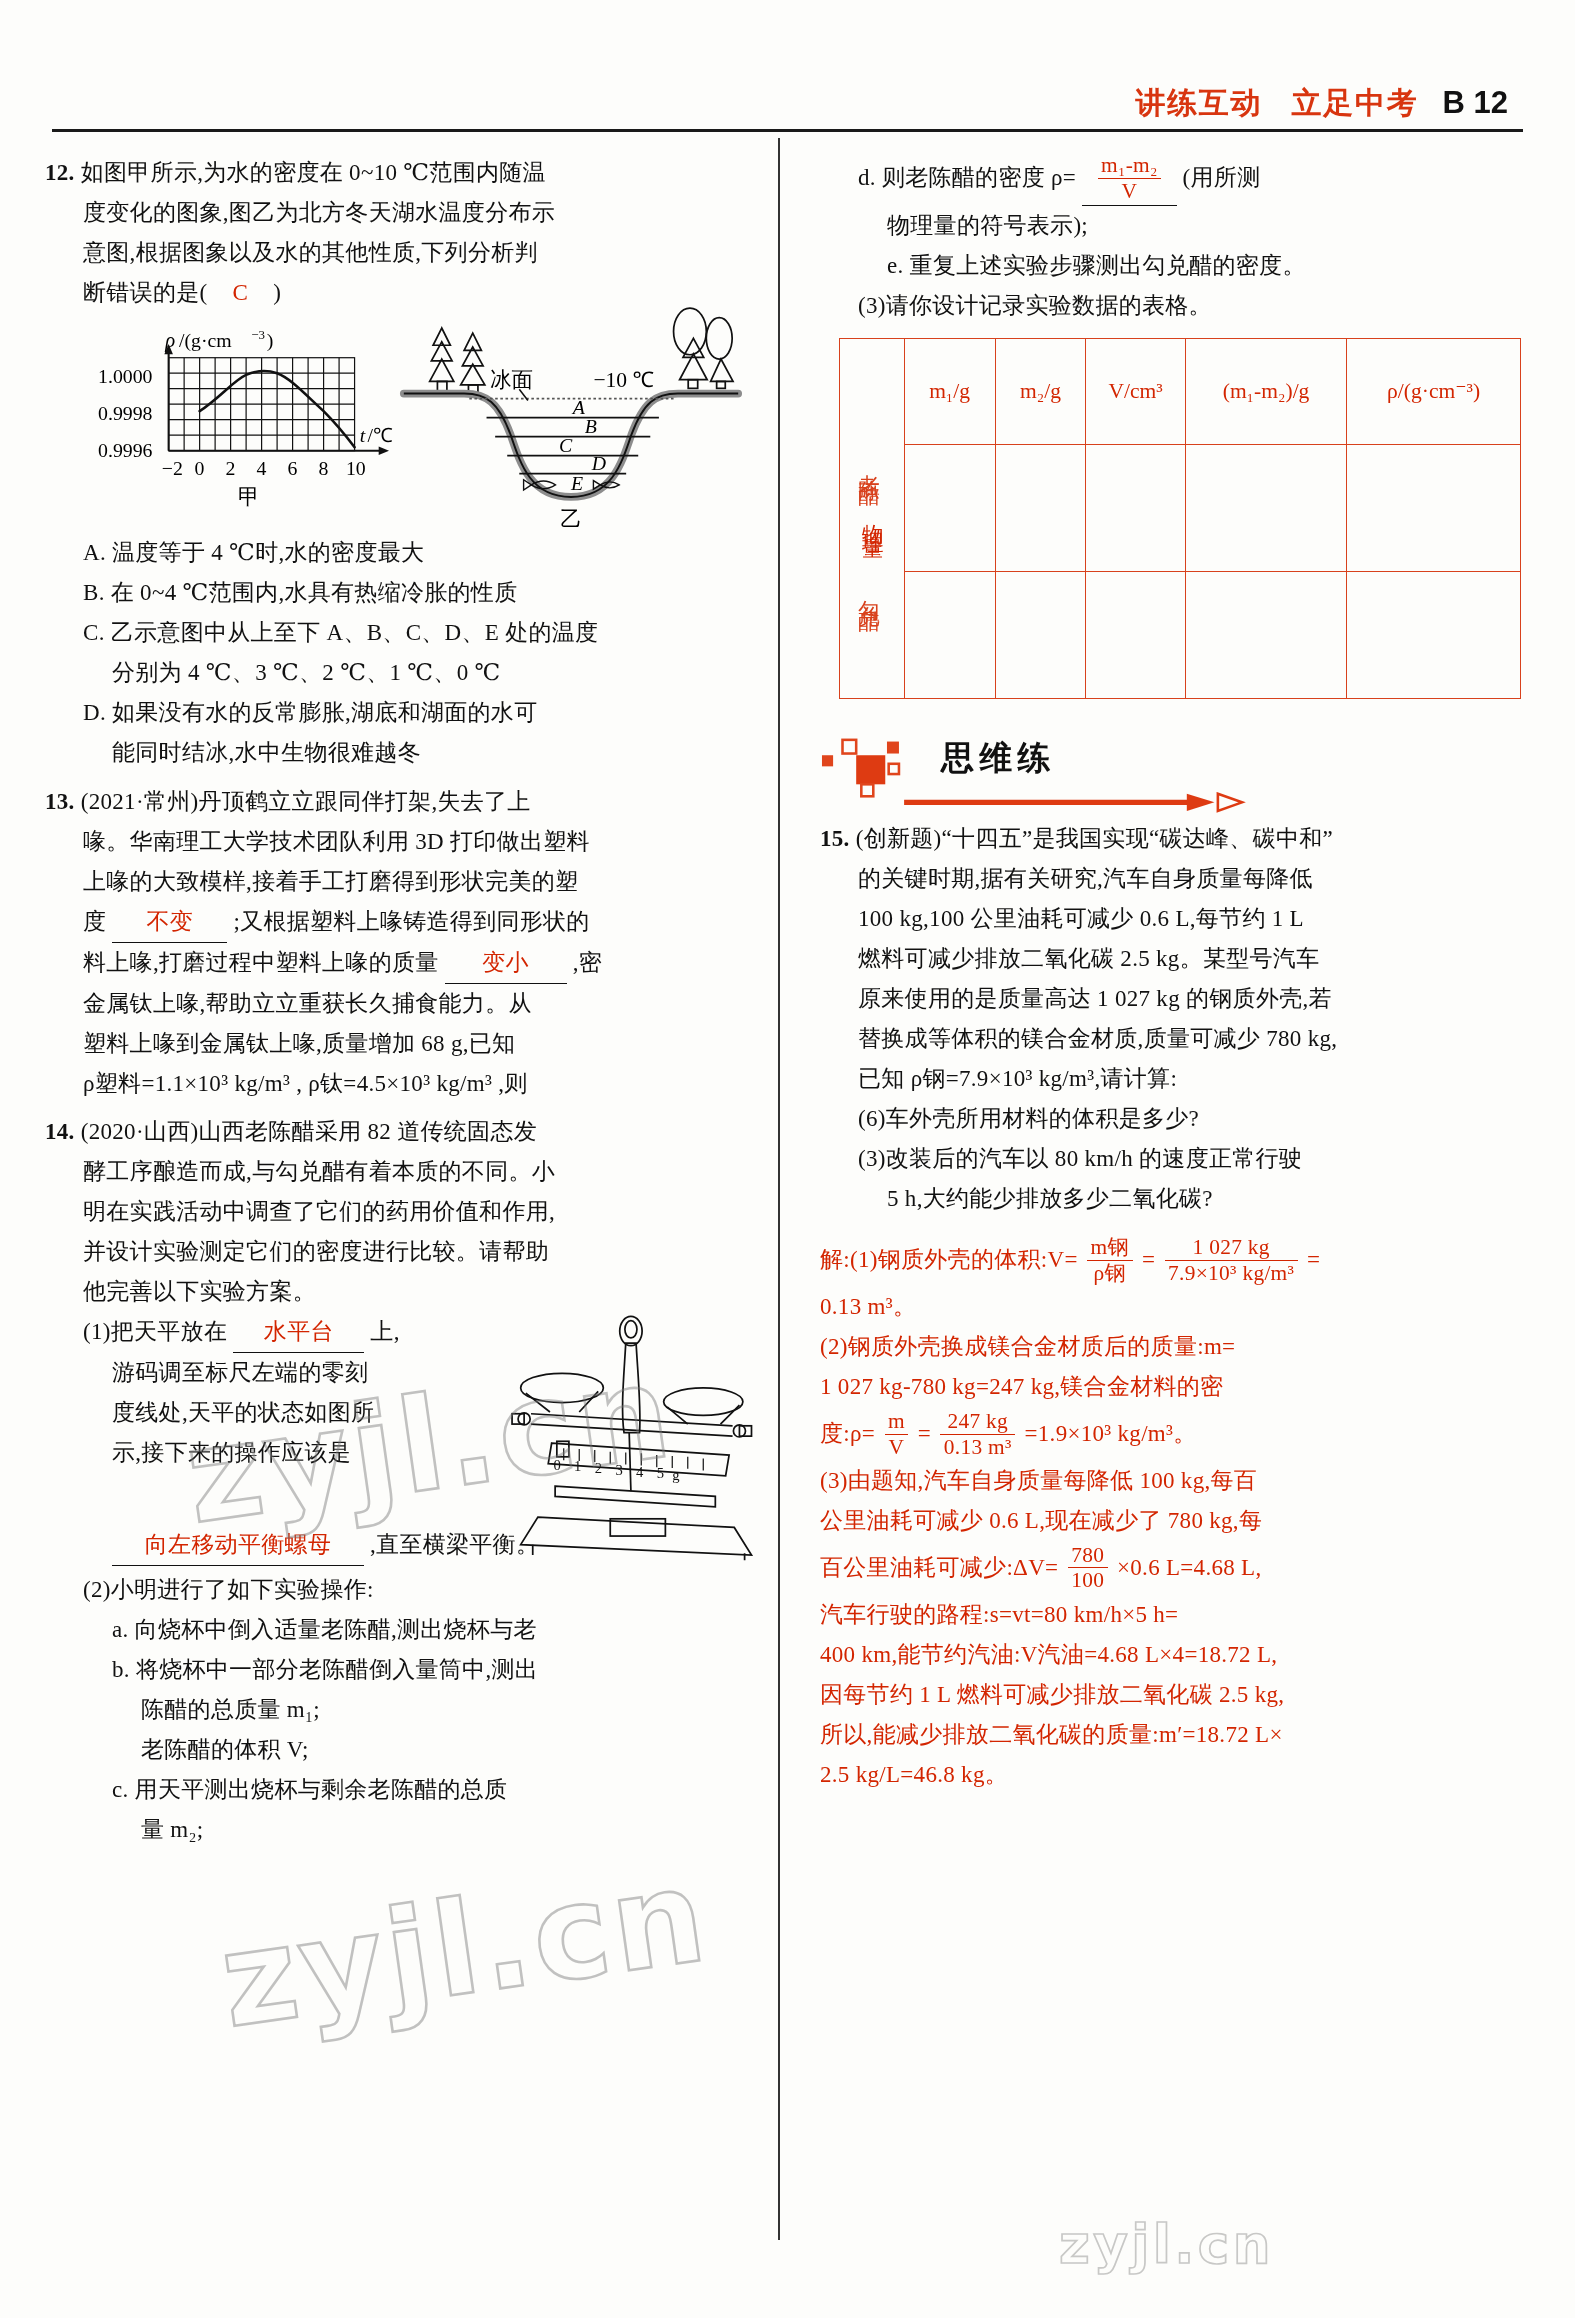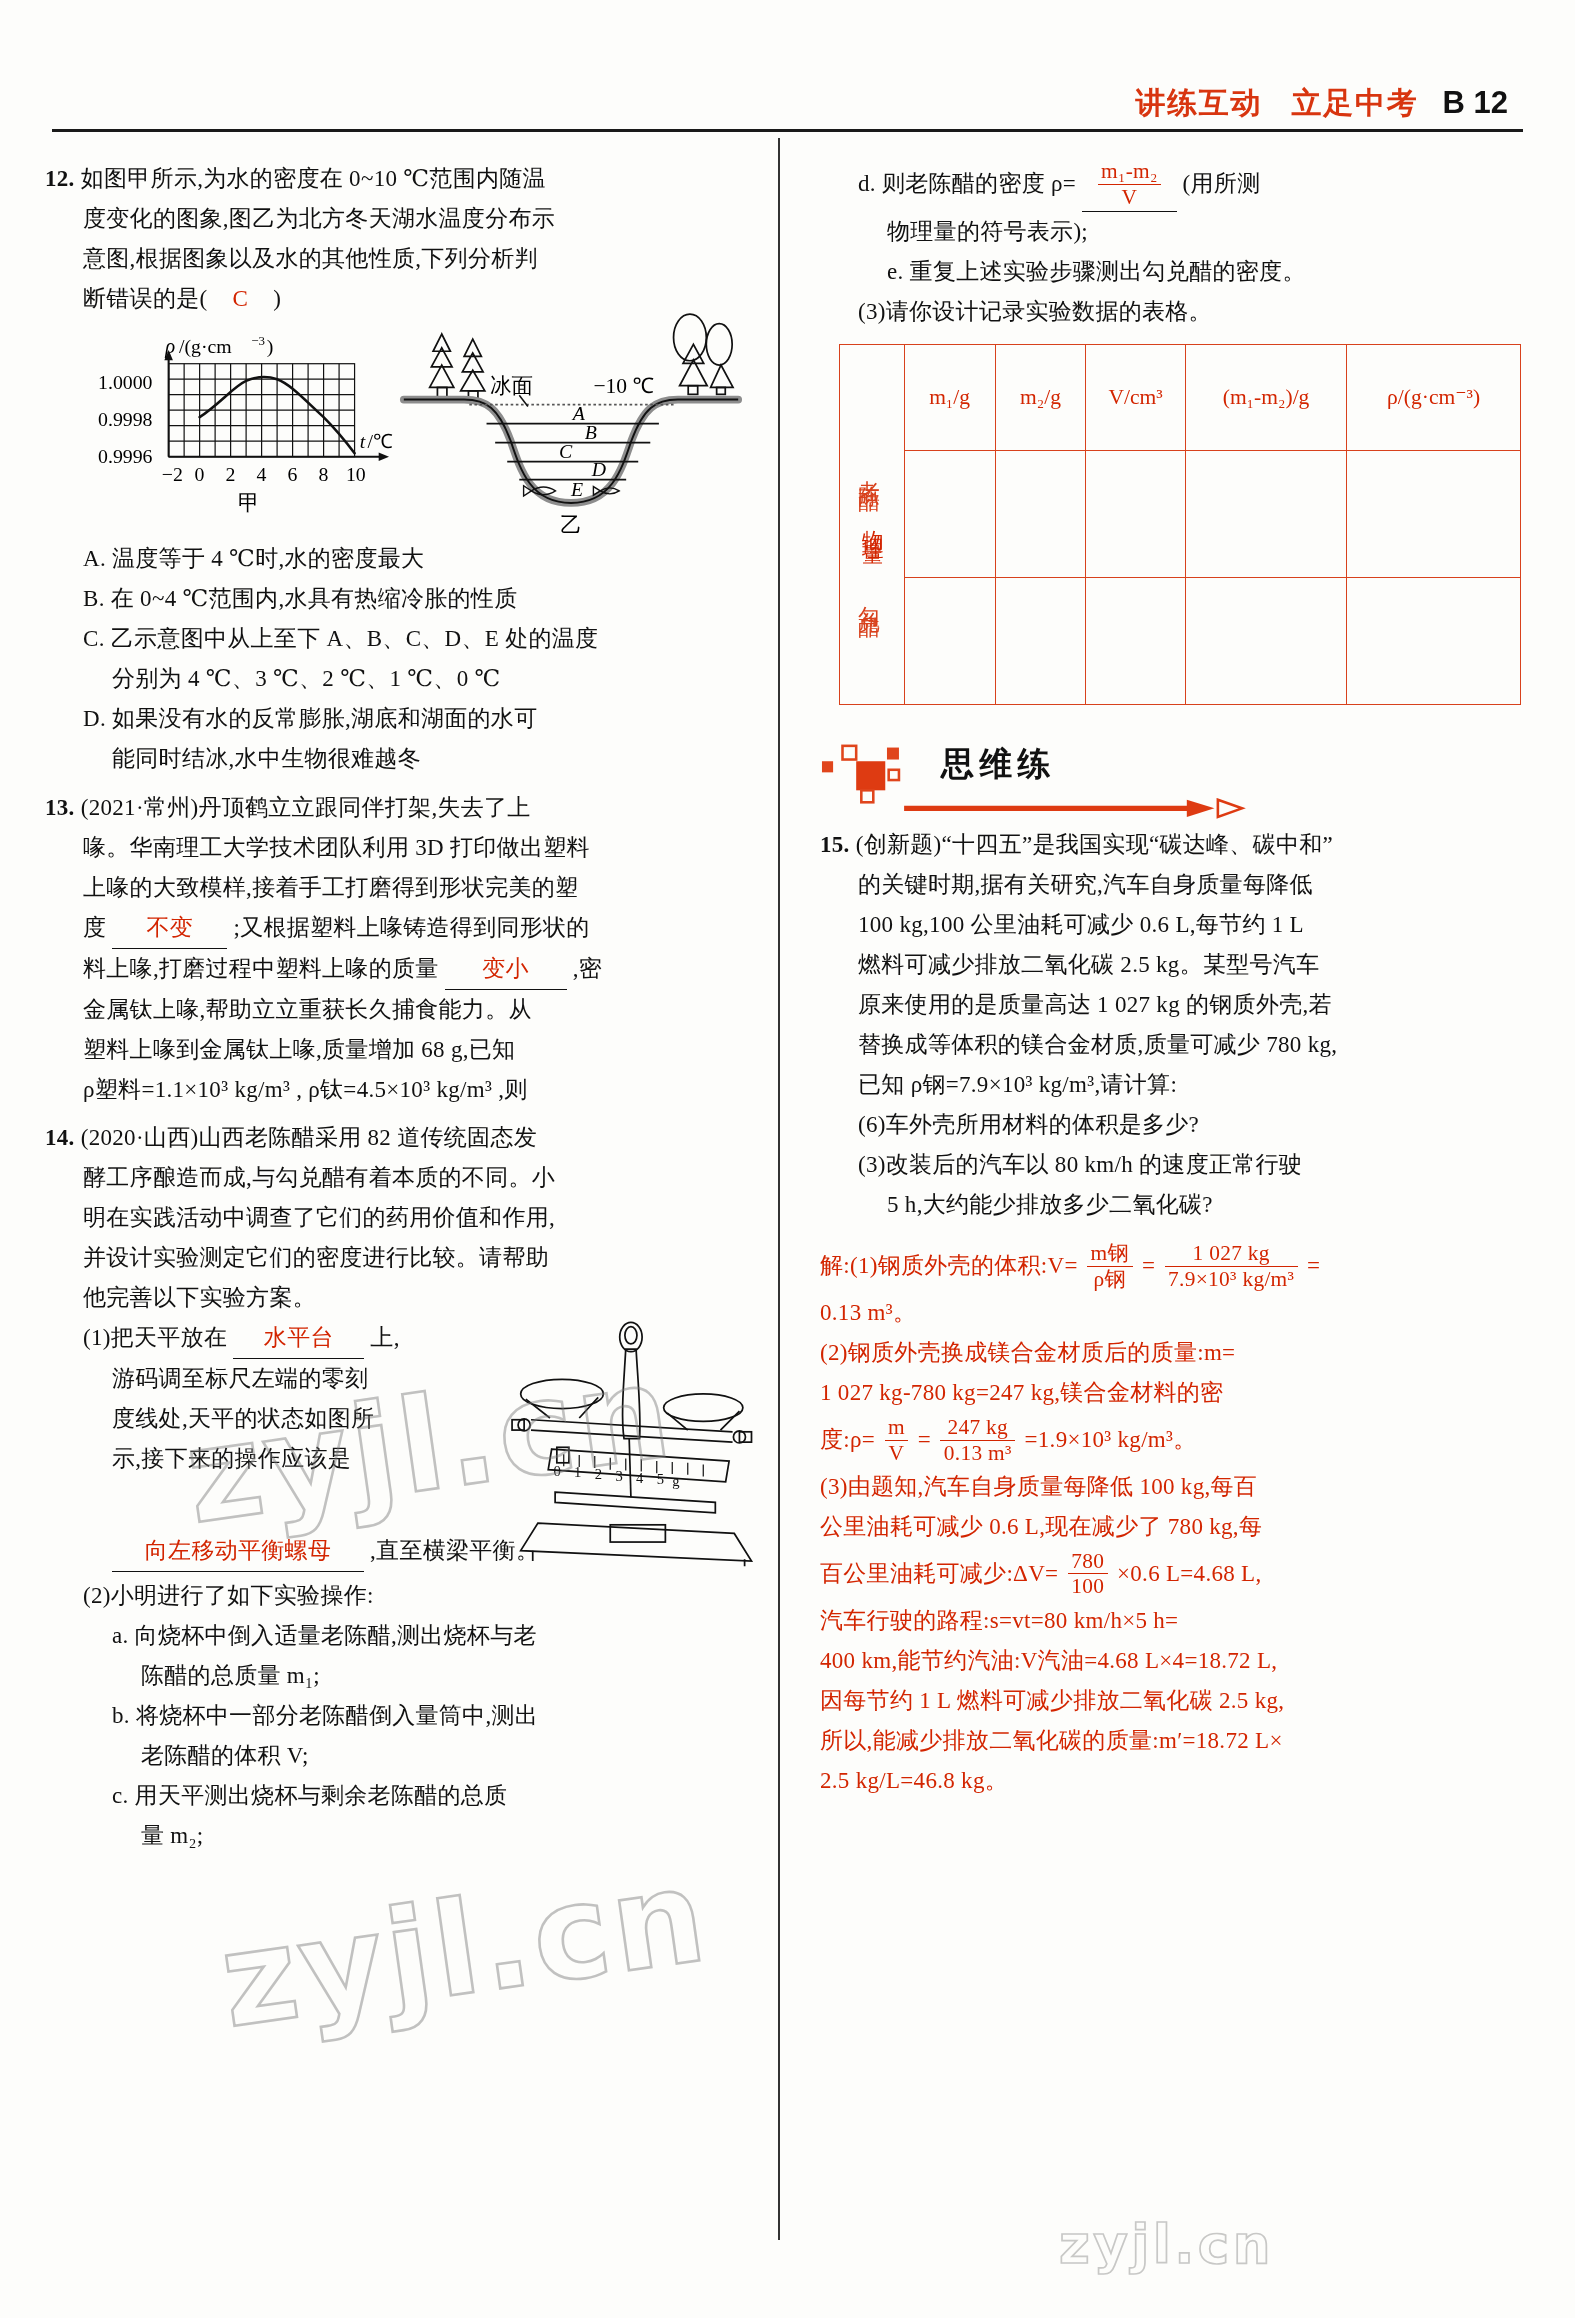--- a/index.html
+++ b/index.html
@@ -25,21 +25,21 @@
   .header .gap{display:inline-block;width:22.4px;}
   .header .code{
     color:#111;font-weight:bold;font-size:31px;margin-left:20.7px;
     font-family:"Liberation Sans","DejaVu Sans",sans-serif;
   }
   .rule{
     position:absolute;left:52px;right:52px;top:129px;height:2.6px;background:#1a1a1a;
   }
 
   
-  .col{position:absolute;top:159px;width:722px;}
+  .col{position:absolute;top:153px;width:722px;}
   .colL{left:45px;}
   .colR{left:820px;}
   .divider{
     position:absolute;left:778px;top:138px;width:1.7px;height:2102px;background:#333;
   }
 
   
   .q{margin-bottom:8.6px;position:relative;}
   .line{
     font-size:23px;line-height:40px;letter-spacing:0.3px;white-space:nowrap;
@@ -372,22 +372,22 @@
         </div>
 
         <div class="line ind2" style="margin-top:52px;">
           <span class="blank" style="width:252px;">向左移动平衡螺母</span>
           <span>,直至横梁平衡。</span>
         </div>
       </div>
 
       <div class="line ind1">(2)小明进行了如下实验操作:</div>
       <div class="line ind2">a. 向烧杯中倒入适量老陈醋,测出烧杯与老</div>
+      <div class="line ind2">b. 将烧杯中一部分老陈醋倒入量筒中,测出</div>
       <div class="line ind3">陈醋的总质量 m₁;</div>
-      <div class="line ind2">b. 将烧杯中一部分老陈醋倒入量筒中,测出</div>
       <div class="line ind3">老陈醋的体积 V;</div>
       <div class="line ind2">c. 用天平测出烧杯与剩余老陈醋的总质</div>
       <div class="line ind3">量 m₂;</div>
     </div>
   </div>
 
   <div class="col colR">
 
     <div class="line ind1" style="line-height:50px;">
       <span>d. 则老陈醋的密度 ρ=</span>

